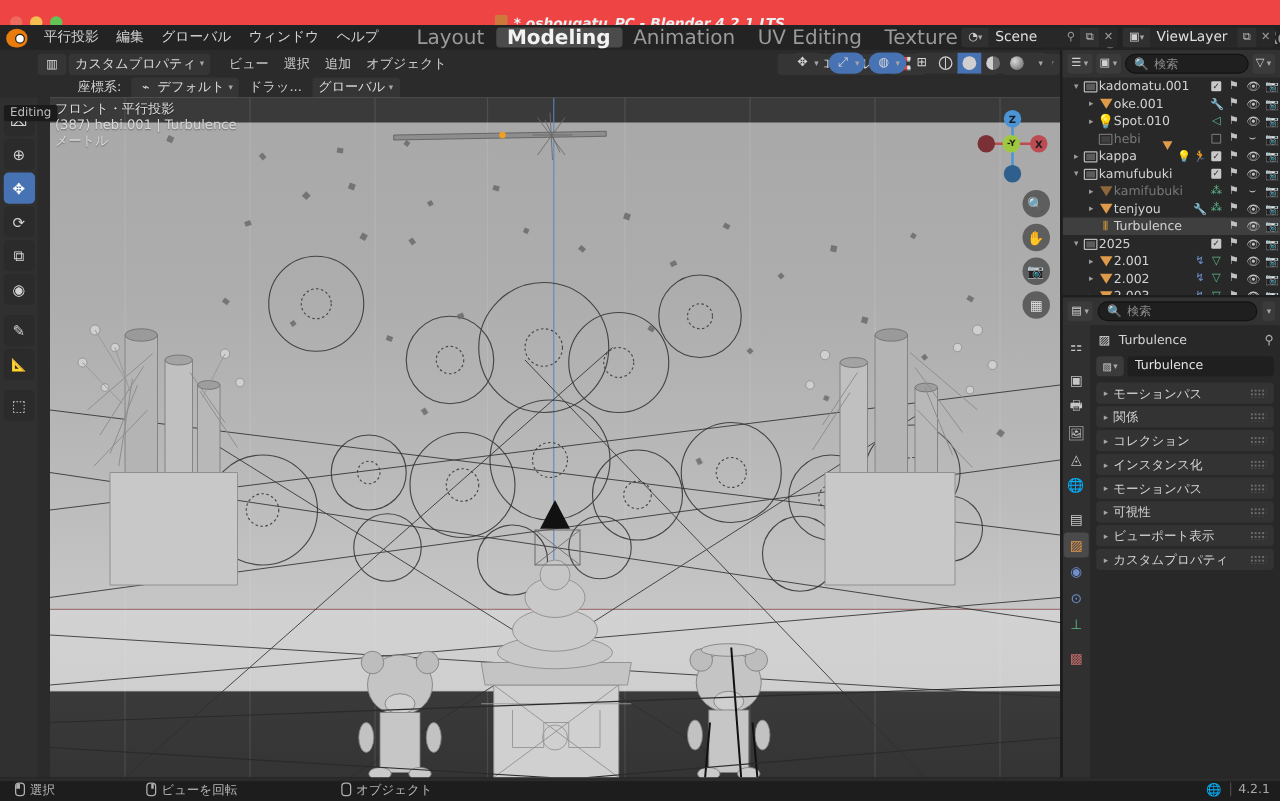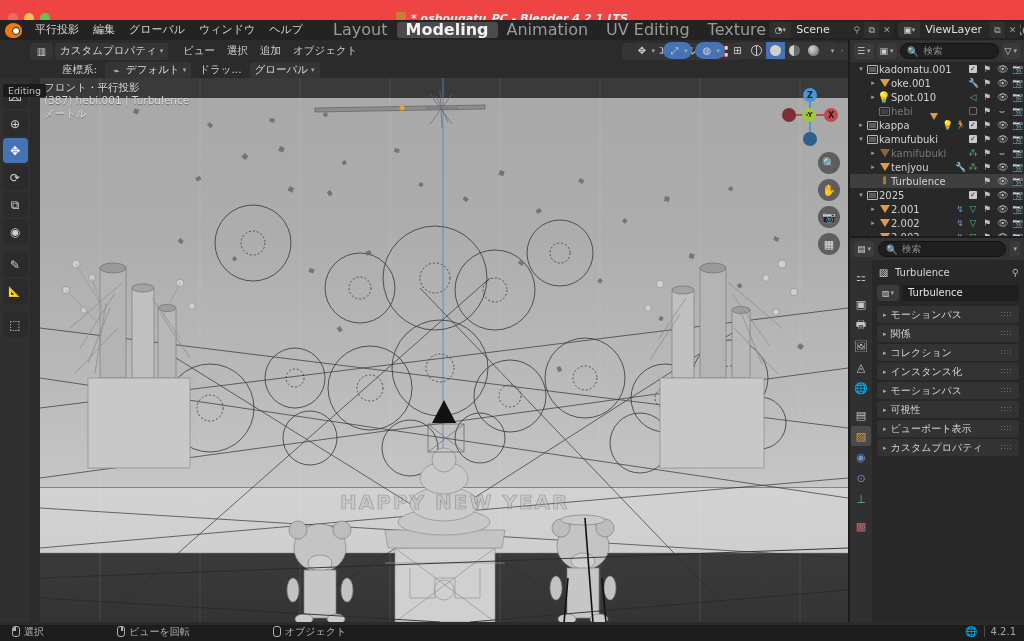--- a/index.html
+++ b/index.html
@@ -760,21 +760,20 @@
           <line x1="808" y1="512" x2="430" y2="544"></line>
         </g>
       </svg>
 
       <div class="vp-text">
         <div>フロント・平行投影</div>
         <div class="l2">(387) hebi.001 | Turbulence</div>
         <div>メートル</div>
       </div>
 
-      <div class="happy">HAPPY NEW YEAR</div>
 
       <div class="gizmo">
         <div class="gz-line" style="left:29px; top:8px; width:2px; height:21px; background:#4b94d6;"></div>
         <div class="gz-line" style="left:29px; top:29px; width:2px; height:21px; background:#4b94d6;"></div>
         <div class="gz-line" style="left:8px; top:28px; width:21px; height:2px; background:#bd4b52;"></div>
         <div class="gz-line" style="left:30px; top:28px; width:21px; height:2px; background:#bd4b52;"></div>
         <div class="gz-ball" style="left:23px; top:2px; background:#4b94d6;">Z</div>
         <div class="gz-ball" style="left:23px; top:46px; background:#2f5f8c;"></div>
         <div class="gz-ball" style="left:44px; top:22px; background:#bd4b52;">X</div>
         <div class="gz-ball" style="left:2px; top:22px; background:#7a3035;"></div>

